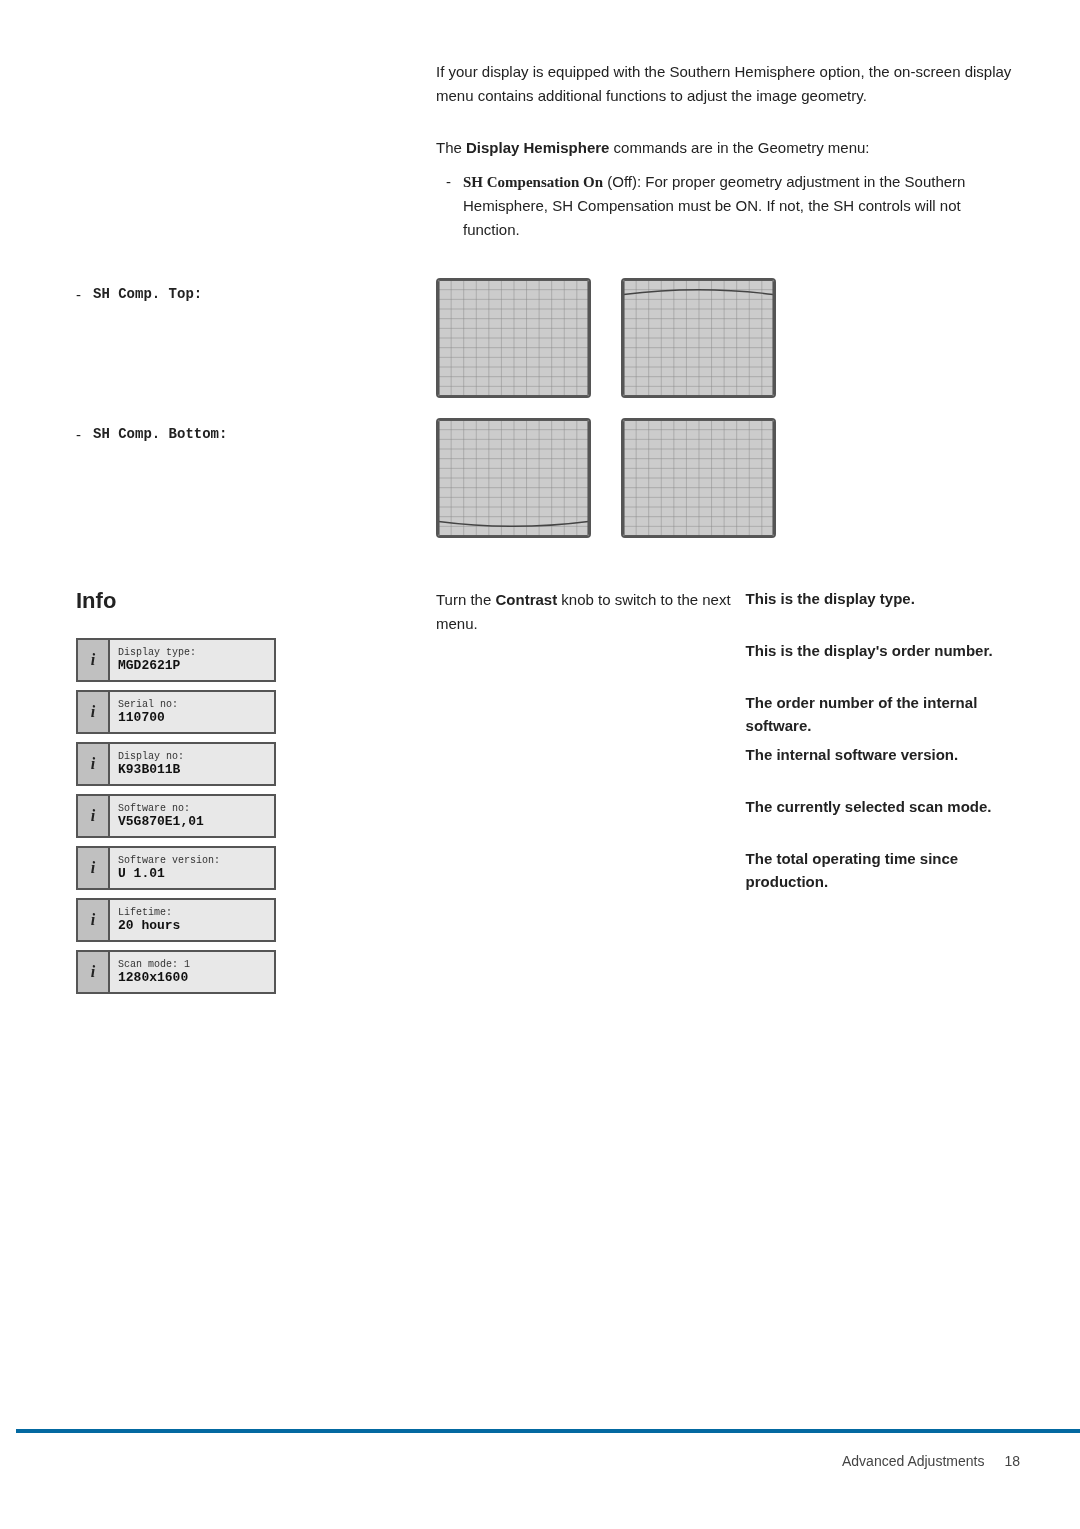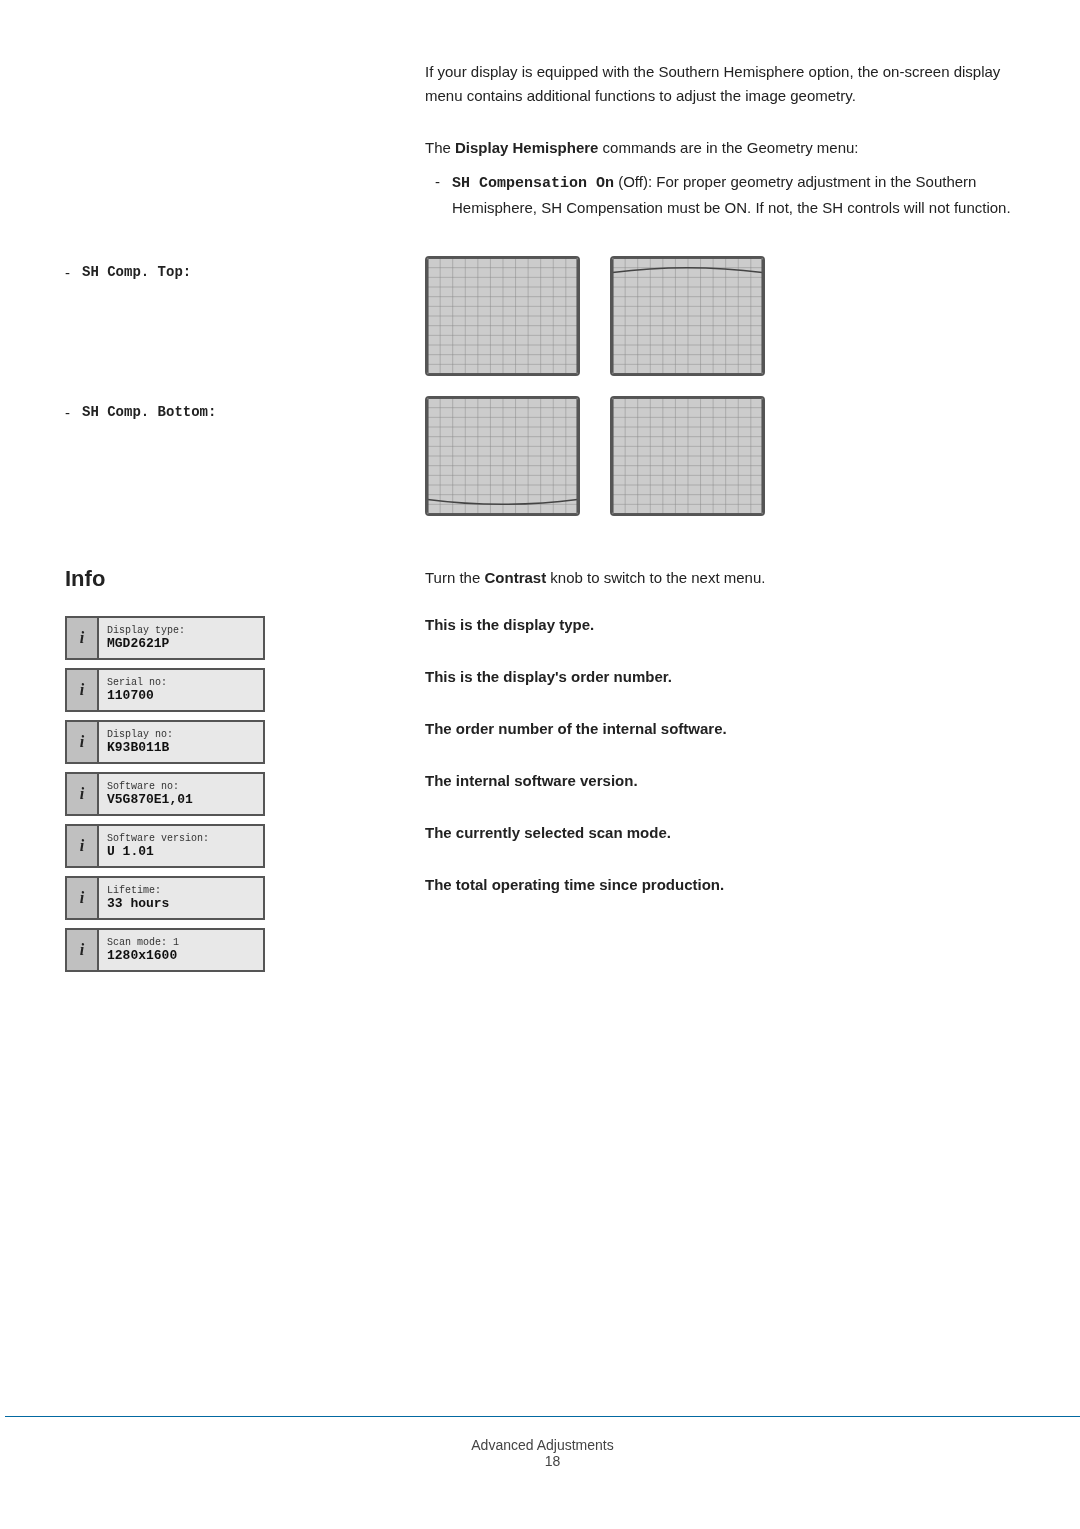--- a/index.html
+++ b/index.html
@@ -10,21 +10,21 @@
       color: #222;
       width: 1080px;
       min-height: 1529px;
       position: relative;
     }
 
     .page {
       display: flex;
       flex-direction: column;
       min-height: 1529px;
-      padding: 60px 0 40px 5px;
+      padding: 60px 0 40px 16px;
       gap: 24px;
     }
 
     .content-area {
       display: flex;
       flex-direction: column;
       flex: 1;
     }
 
     
@@ -65,21 +65,21 @@
       margin-bottom: 12px;
       line-height: 1.6;
     }
 
     .bullet-dash {
       flex-shrink: 0;
       font-size: 15px;
     }
 
     .mono {
-      font-family: Liberation Mono, monospace;
+      font-family: Liberation Serif, serif;
       font-weight: bold;
     }
 
     
     .grid-section {
       margin-top: 24px;
       padding: 0 60px 0 60px;
     }
 
     .grid-row {
@@ -188,21 +188,21 @@
     .info-text-value {
       font-size: 13px;
       font-weight: bold;
       color: #111;
     }
 
     .info-right {
       flex: 1;
       padding-left: 20px;
       display: flex;
-      flex-direction: column;
+      flex-direction: row;
     }
 
     .info-intro {
       margin-bottom: 24px;
       line-height: 1.6;
       font-size: 15px;
     }
 
     .info-descriptions {
       display: flex;
@@ -219,22 +219,21 @@
       font-weight: bold;
     }
 
     
     .footer {
       display: flex;
       justify-content: flex-end;
       align-items: center;
       padding: 20px 60px 20px 60px;
       margin-top: auto;
-      border-top: 1px solid #0369a1;
-      flex-direction: column;
+      border-top: 4px solid #0369a1;
     }
 
     .footer-text {
       font-size: 14px;
       color: #444;
     }
 
     .footer-page {
       font-size: 14px;
       color: #444;
@@ -448,21 +447,21 @@
             <div class="info-text-col">
               <span class="info-text-label">Software version:</span>
               <span class="info-text-value">U 1.01</span>
             </div>
           </div>
 
           <div class="info-item-box">
             <div class="info-icon-col">i</div>
             <div class="info-text-col">
               <span class="info-text-label">Lifetime:</span>
-              <span class="info-text-value">33 hours</span>
+              <span class="info-text-value">20 hours</span>
             </div>
           </div>
 
           <div class="info-item-box">
             <div class="info-icon-col">i</div>
             <div class="info-text-col">
               <span class="info-text-label">Scan mode: 1</span>
               <span class="info-text-value">1280x1600</span>
             </div>
           </div>

